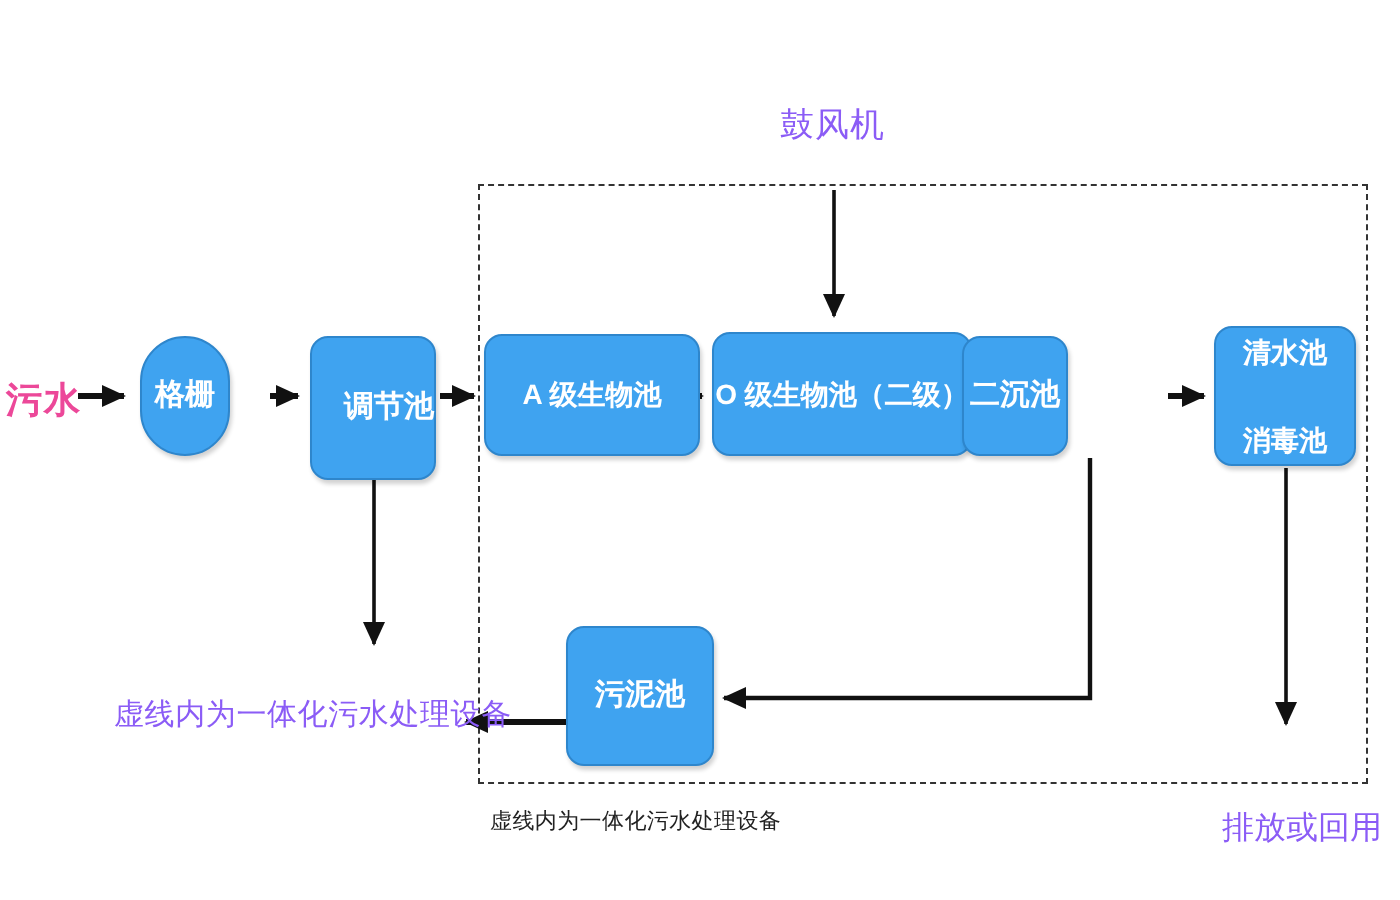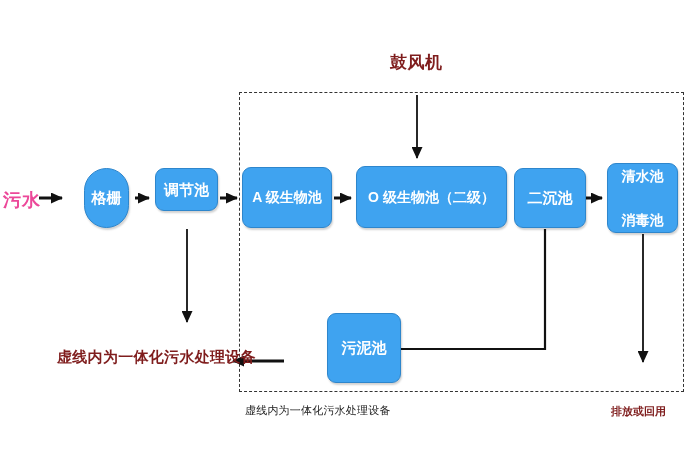--- a/index.html
+++ b/index.html
@@ -12,34 +12,34 @@
     border:1px dashed #333;box-sizing:border-box;background:transparent;
   }
   svg.arrows{position:absolute;left:0;top:0;z-index:2;}
   .pbox{
     position:absolute;background:#3FA3F0;border:1px solid #2E86CC;border-radius:9px;
     box-sizing:border-box;display:flex;flex-direction:column;align-items:center;justify-content:center;
     color:#fff;font-weight:bold;text-align:center;z-index:3;
     box-shadow:1px 2px 2px rgba(0,0,0,0.18);
     font-size:15px;line-height:1.45;
   }
-  #box-grating   {left:84px; top:168px;width:45px; height:60px;border-radius:26px;}
-  #box-regulating{left:155px;top:168px;width:63px; height:43px;}
-  #box-a-bio     {left:242px;top:167px;width:90px; height:61px;font-size:14px;}
-  #box-o-bio     {left:356px;top:166px;width:151px;height:62px;font-size:14px;}
-  #box-sec-sed   {left:514px;top:168px;width:72px; height:60px;}
+  #box-grating   {left:70px; top:168px;width:45px; height:60px;border-radius:26px;}
+  #box-regulating{left:155px;top:168px;width:63px; height:72px;align-items:flex-end;}
+  #box-a-bio     {left:242px;top:167px;width:108px; height:61px;font-size:14px;}
+  #box-o-bio     {left:356px;top:166px;width:130px;height:62px;font-size:14px;}
+  #box-sec-sed   {left:481px;top:168px;width:53px; height:60px;}
   #box-clear     {left:607px;top:163px;width:71px; height:70px;font-size:14px;gap:24px;}
-  #box-sludge    {left:283px;top:313px;width:74px; height:70px;margin-left:44px;}
+  #box-sludge    {left:283px;top:313px;width:74px; height:70px;}
   .lbl{position:absolute;white-space:nowrap;z-index:4;}
   .lbl-black{color:#ec4899;font-weight:bold;}
-  .lbl-blue{color:#7f1d1d;font-weight:bold;}
+  .lbl-blue{color:#8b5cf6;font-weight:normal;}
   #lbl-inflow {left:3px;  top:188px;font-size:18px;letter-spacing:1px;}
   #lbl-blower {left:390px;top:51px; font-size:17px;letter-spacing:0.5px;}
   #lbl-sludge-disposal{left:57px;top:348px;font-size:15px;letter-spacing:0.3px;}
-  #lbl-discharge{left:611px;top:404px;font-size:11px;}
+  #lbl-discharge{left:611px;top:404px;font-size:16px;}
   #lbl-caption{left:245px;top:403px;font-size:11px;color:#222;font-weight:normal;letter-spacing:0.2px;}
 </style>
 </head>
 <body>
 
 <div id="canvas">
 
   <div class="dashed-box"></div>
 
   <svg class="arrows" width="700" height="450" viewBox="0 0 700 450">

